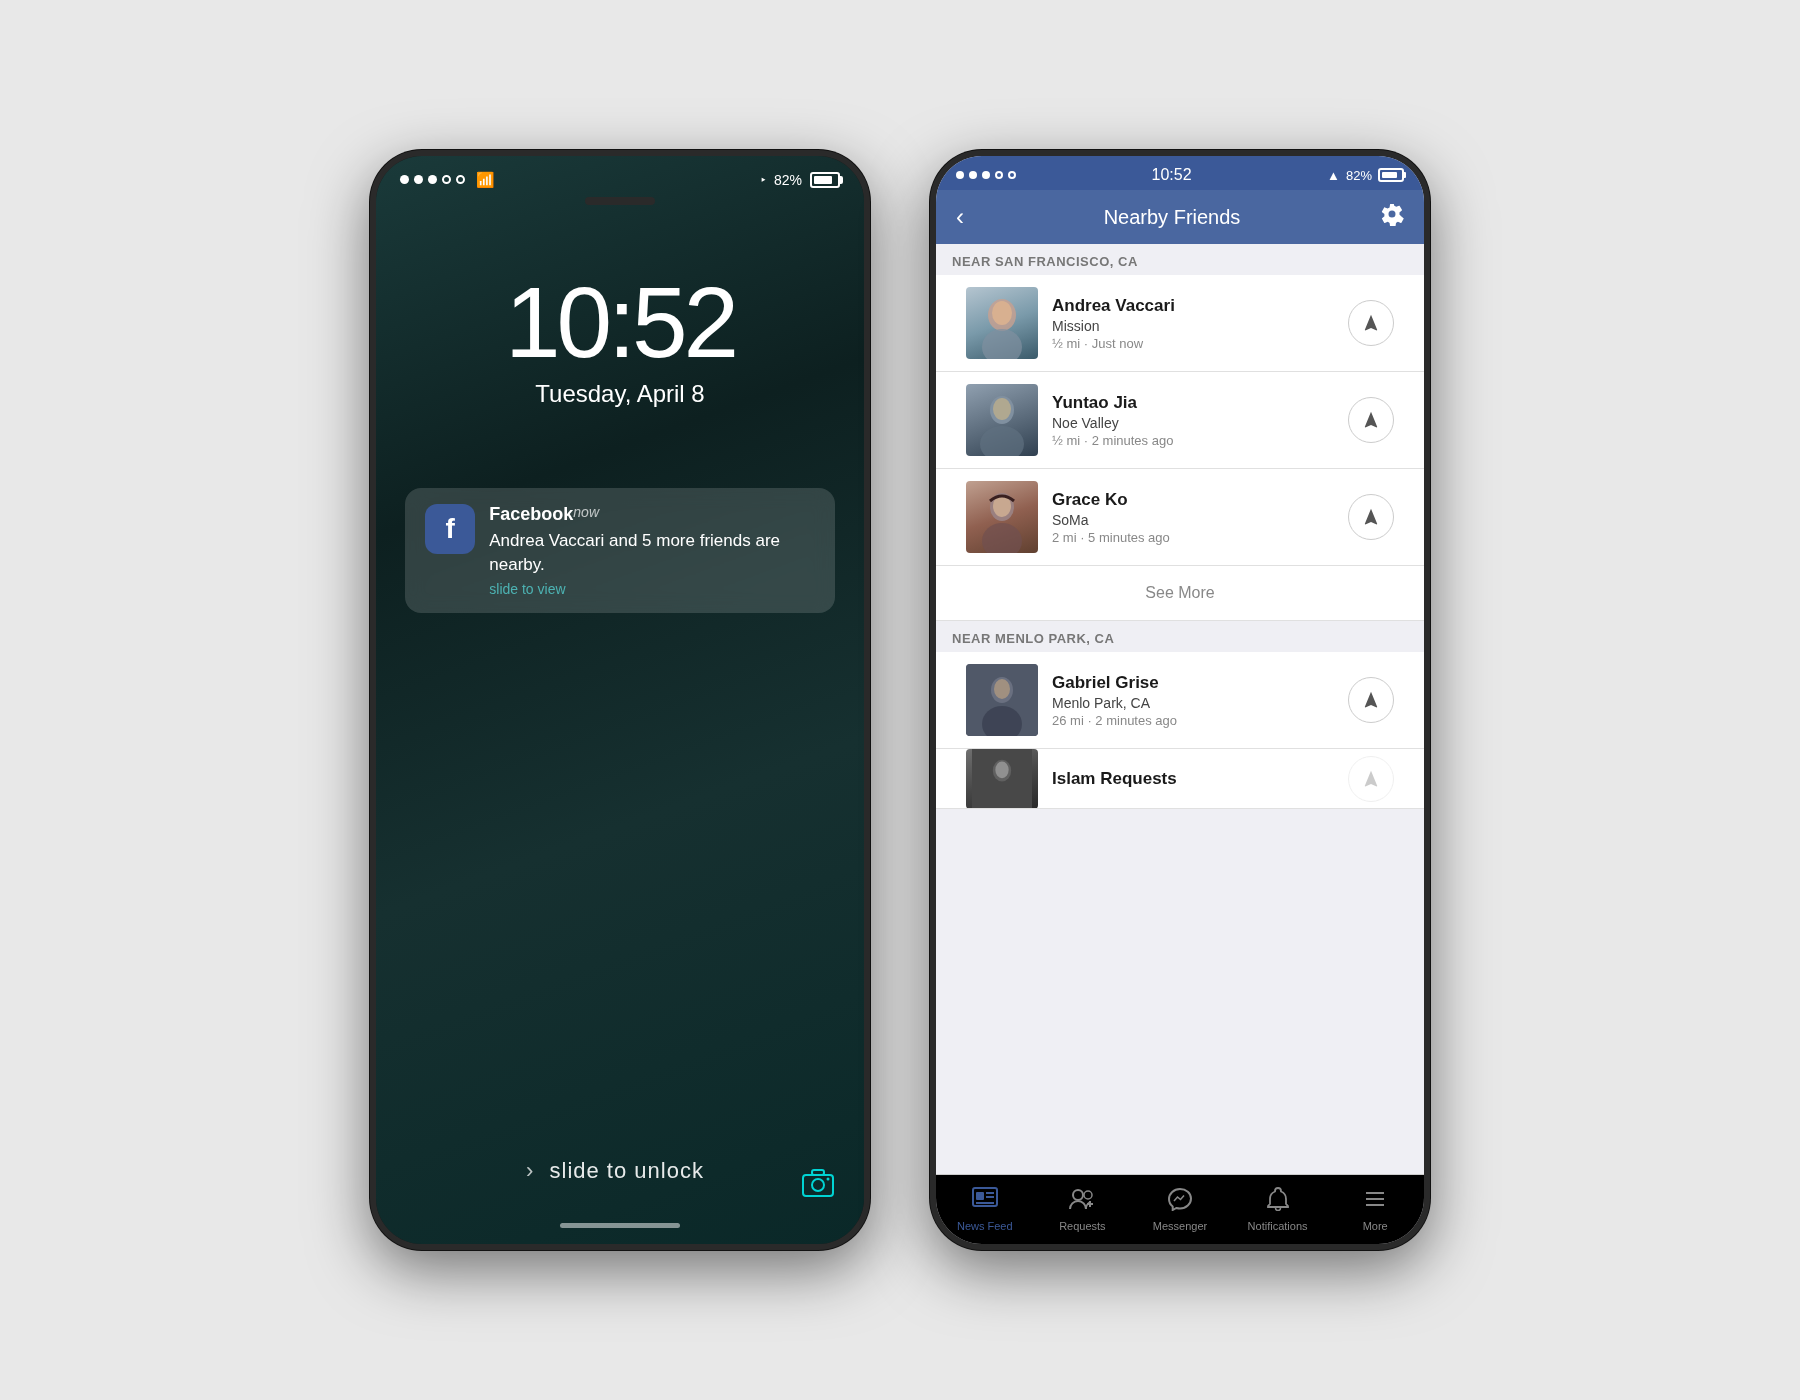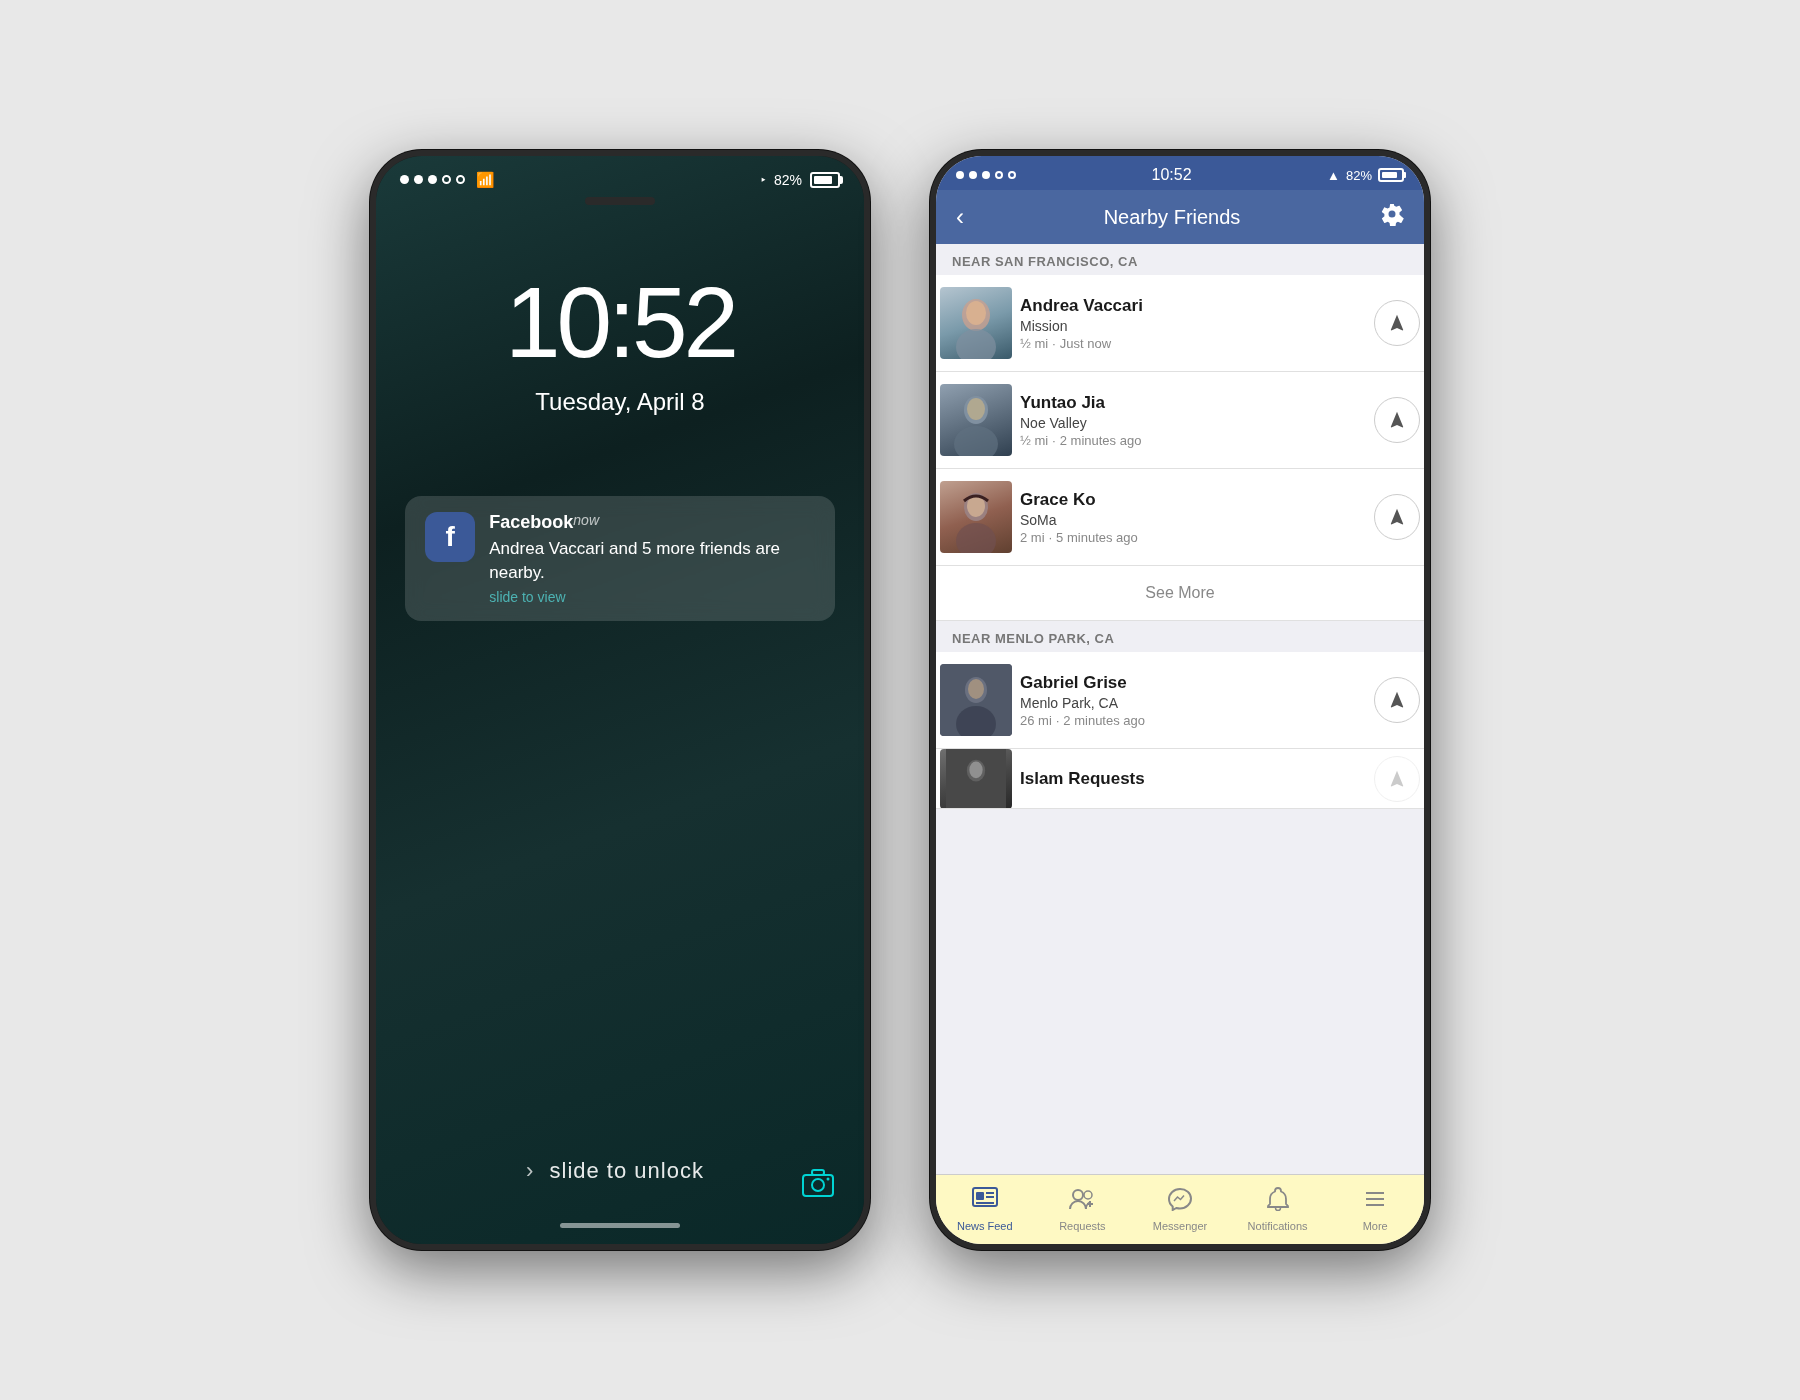--- a/index.html
+++ b/index.html
@@ -85,21 +85,21 @@
       font-weight: 100;
       color: white;
       letter-spacing: -4px;
       margin-top: 60px;
       text-align: center;
     }
     .lock-date {
       font-size: 24px;
       font-weight: 300;
       color: white;
-      margin-top: 8px;
+      margin-top: 0;
     }
 
     
     .lock-notification {
       background: rgba(255,255,255,0.15);
       backdrop-filter: blur(10px);
       border-radius: 16px;
       padding: 16px 20px;
       width: 88%;
       margin-top: 80px;
@@ -207,23 +207,23 @@
       font-weight: 700;
       color: #777;
       letter-spacing: 0.5px;
       background: #efeff4;
     }
 
     .friend-item {
       background: white;
       display: flex;
       align-items: center;
-      padding: 12px 4px;
+      padding: 12px 30px;
       border-bottom: 1px solid #e0e0e0;
-      gap: 8px;
+      gap: 14px;
     }
     .friend-avatar {
       width: 72px; height: 72px; border-radius: 4px;
       flex-shrink: 0;
       overflow: hidden;
       background: #ccc;
     }
 
     
 
@@ -244,21 +244,21 @@
       padding: 18px;
       text-align: center;
       font-size: 16px;
       color: #888;
       border-bottom: 1px solid #e0e0e0;
       cursor: pointer;
     }
 
     
     .tab-bar {
-      background: #fef9c3;
+      background: #000000;
       border-top: 1px solid #ccc;
       display: flex;
       height: 70px;
     }
     .tab-item {
       flex: 1;
       display: flex;
       flex-direction: column;
       align-items: center;
       justify-content: center;

